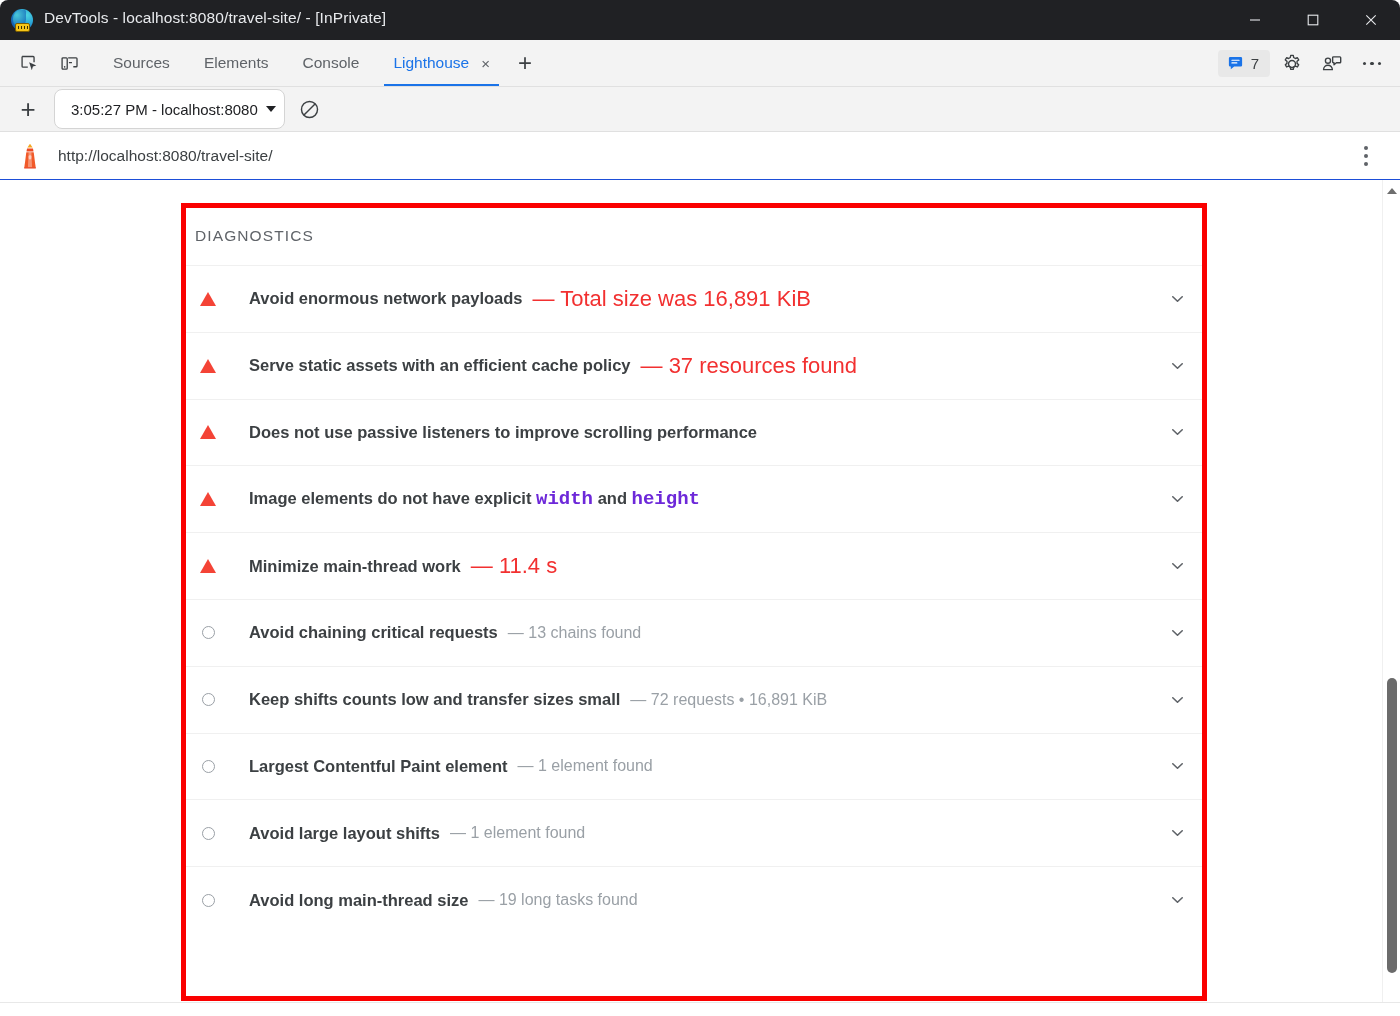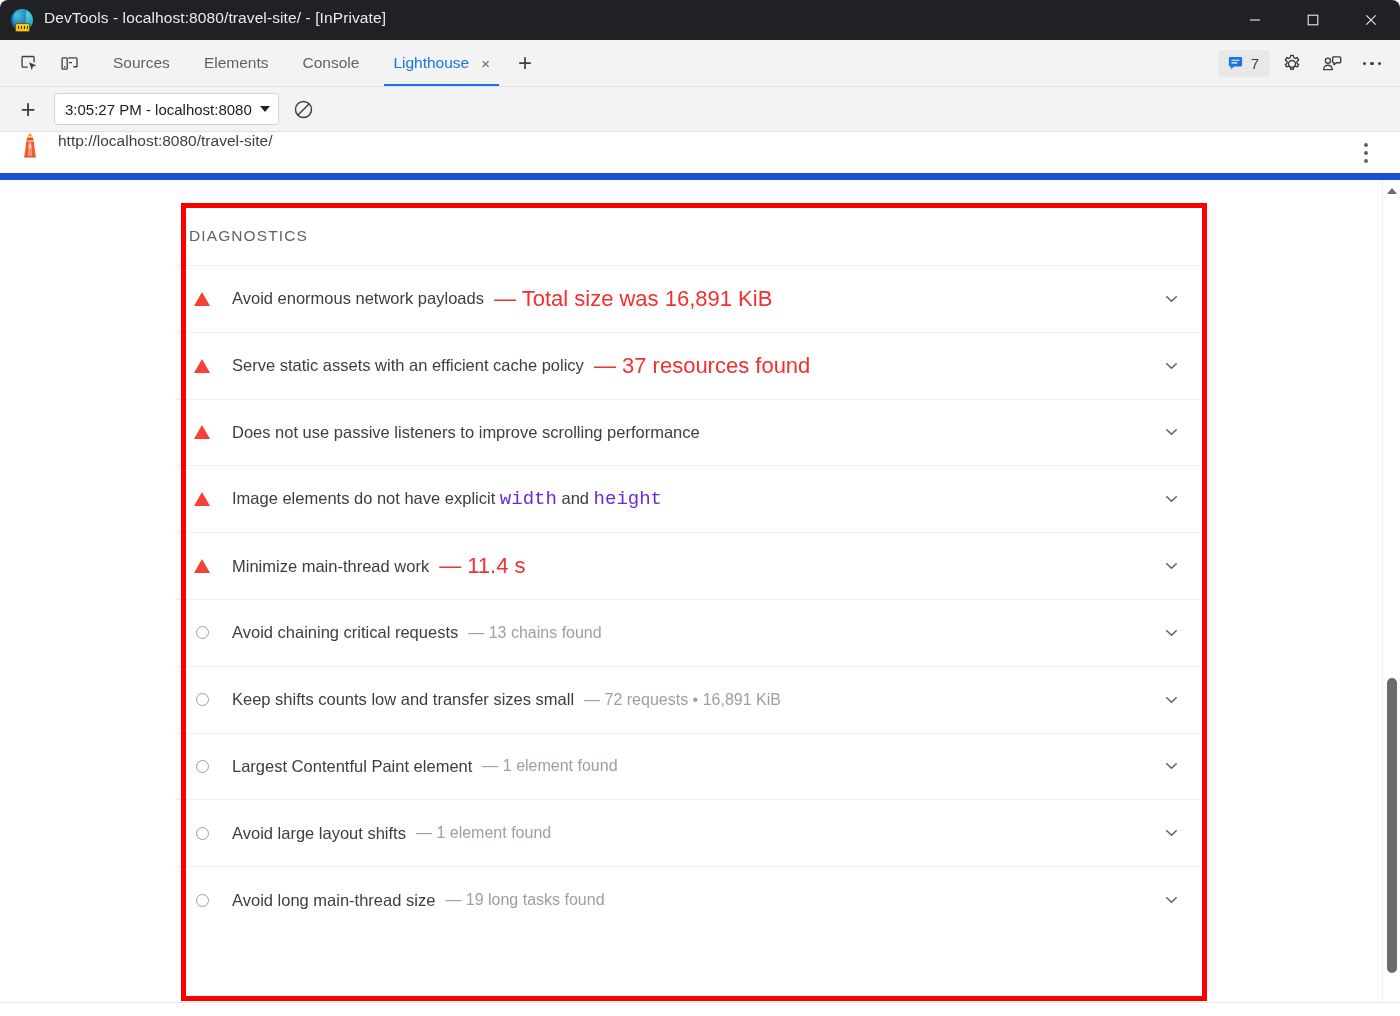--- a/index.html
+++ b/index.html
@@ -188,23 +188,23 @@
     width: 32px; height: 32px;
     display: flex; align-items: center; justify-content: center;
     font-size: 26px; font-weight: 300;
     color: #3c4043;
     border-radius: 3px;
   }
   .run-select {
     display: flex; align-items: center; gap: 8px;
     background: #ffffff;
     border: 1px solid #d4d4d4;
-    border-radius: 3px;
-    height: 32px;
-    padding: 0 8px 0 10px;
+    border-radius: 8px;
+    height: 40px;
+    padding: 0 8px 0 16px;
     font-size: 15px;
     color: #202124;
     white-space: nowrap;
   }
   .run-select .caret {
     width: 0; height: 0;
     border-left: 5px solid transparent;
     border-right: 5px solid transparent;
     border-top: 6px solid #202124;
   }
@@ -212,23 +212,23 @@
     width: 30px; height: 30px;
     display: flex; align-items: center; justify-content: center;
     border-radius: 3px;
     color: #3c4043;
   }
 
   
   .urlbar {
     height: 48px;
     background: #ffffff;
-    border-bottom: 7px solid #1d4ed8;
-    display: flex;
-    align-items: flex-start;
+    border-bottom: 1px solid #1d4ed8;
+    display: flex;
+    align-items: center;
     padding-left: 18px;
     position: relative;
   }
   .lh-icon { width: 24px; height: 26px; flex: none; }
   .url-text {
     margin-left: 16px;
     font-size: 15.5px;
     color: #3c4043;
   }
   .url-menu {
@@ -244,21 +244,21 @@
 
   
   .content-area {
     position: relative;
     height: 838px;
     background: #ffffff;
     overflow: hidden;
   }
   .report-card {
     position: absolute;
-    left: 175px;
+    left: 181px;
     top: 25px;
     width: 1025px;
     background: #ffffff;
   }
   .section-title {
     font-size: 15.5px;
     letter-spacing: 1.1px;
     color: #5f6368;
     padding: 22px 0 20px 14px;
   }
@@ -285,24 +285,25 @@
     border-right: 8px solid transparent;
     border-bottom: 14px solid #f44336;
   }
   .circ {
     width: 13px; height: 13px;
     border: 1.6px solid #9aa0a6;
     border-radius: 50%;
     background: transparent;
   }
   .audit-text {
-    margin-left: 17px;
+    margin-left: 28px;
     font-size: 16.5px;
     color: #3c4043;
     white-space: nowrap;
+    font-weight: bold;
   }
   .audit-text .code {
     font-family: "Liberation Mono", monospace;
     font-size: 19px;
     color: #6d28d9;
   }
   .audit-value {
     font-size: 22px;
     margin-left: 10px;
     white-space: nowrap;

